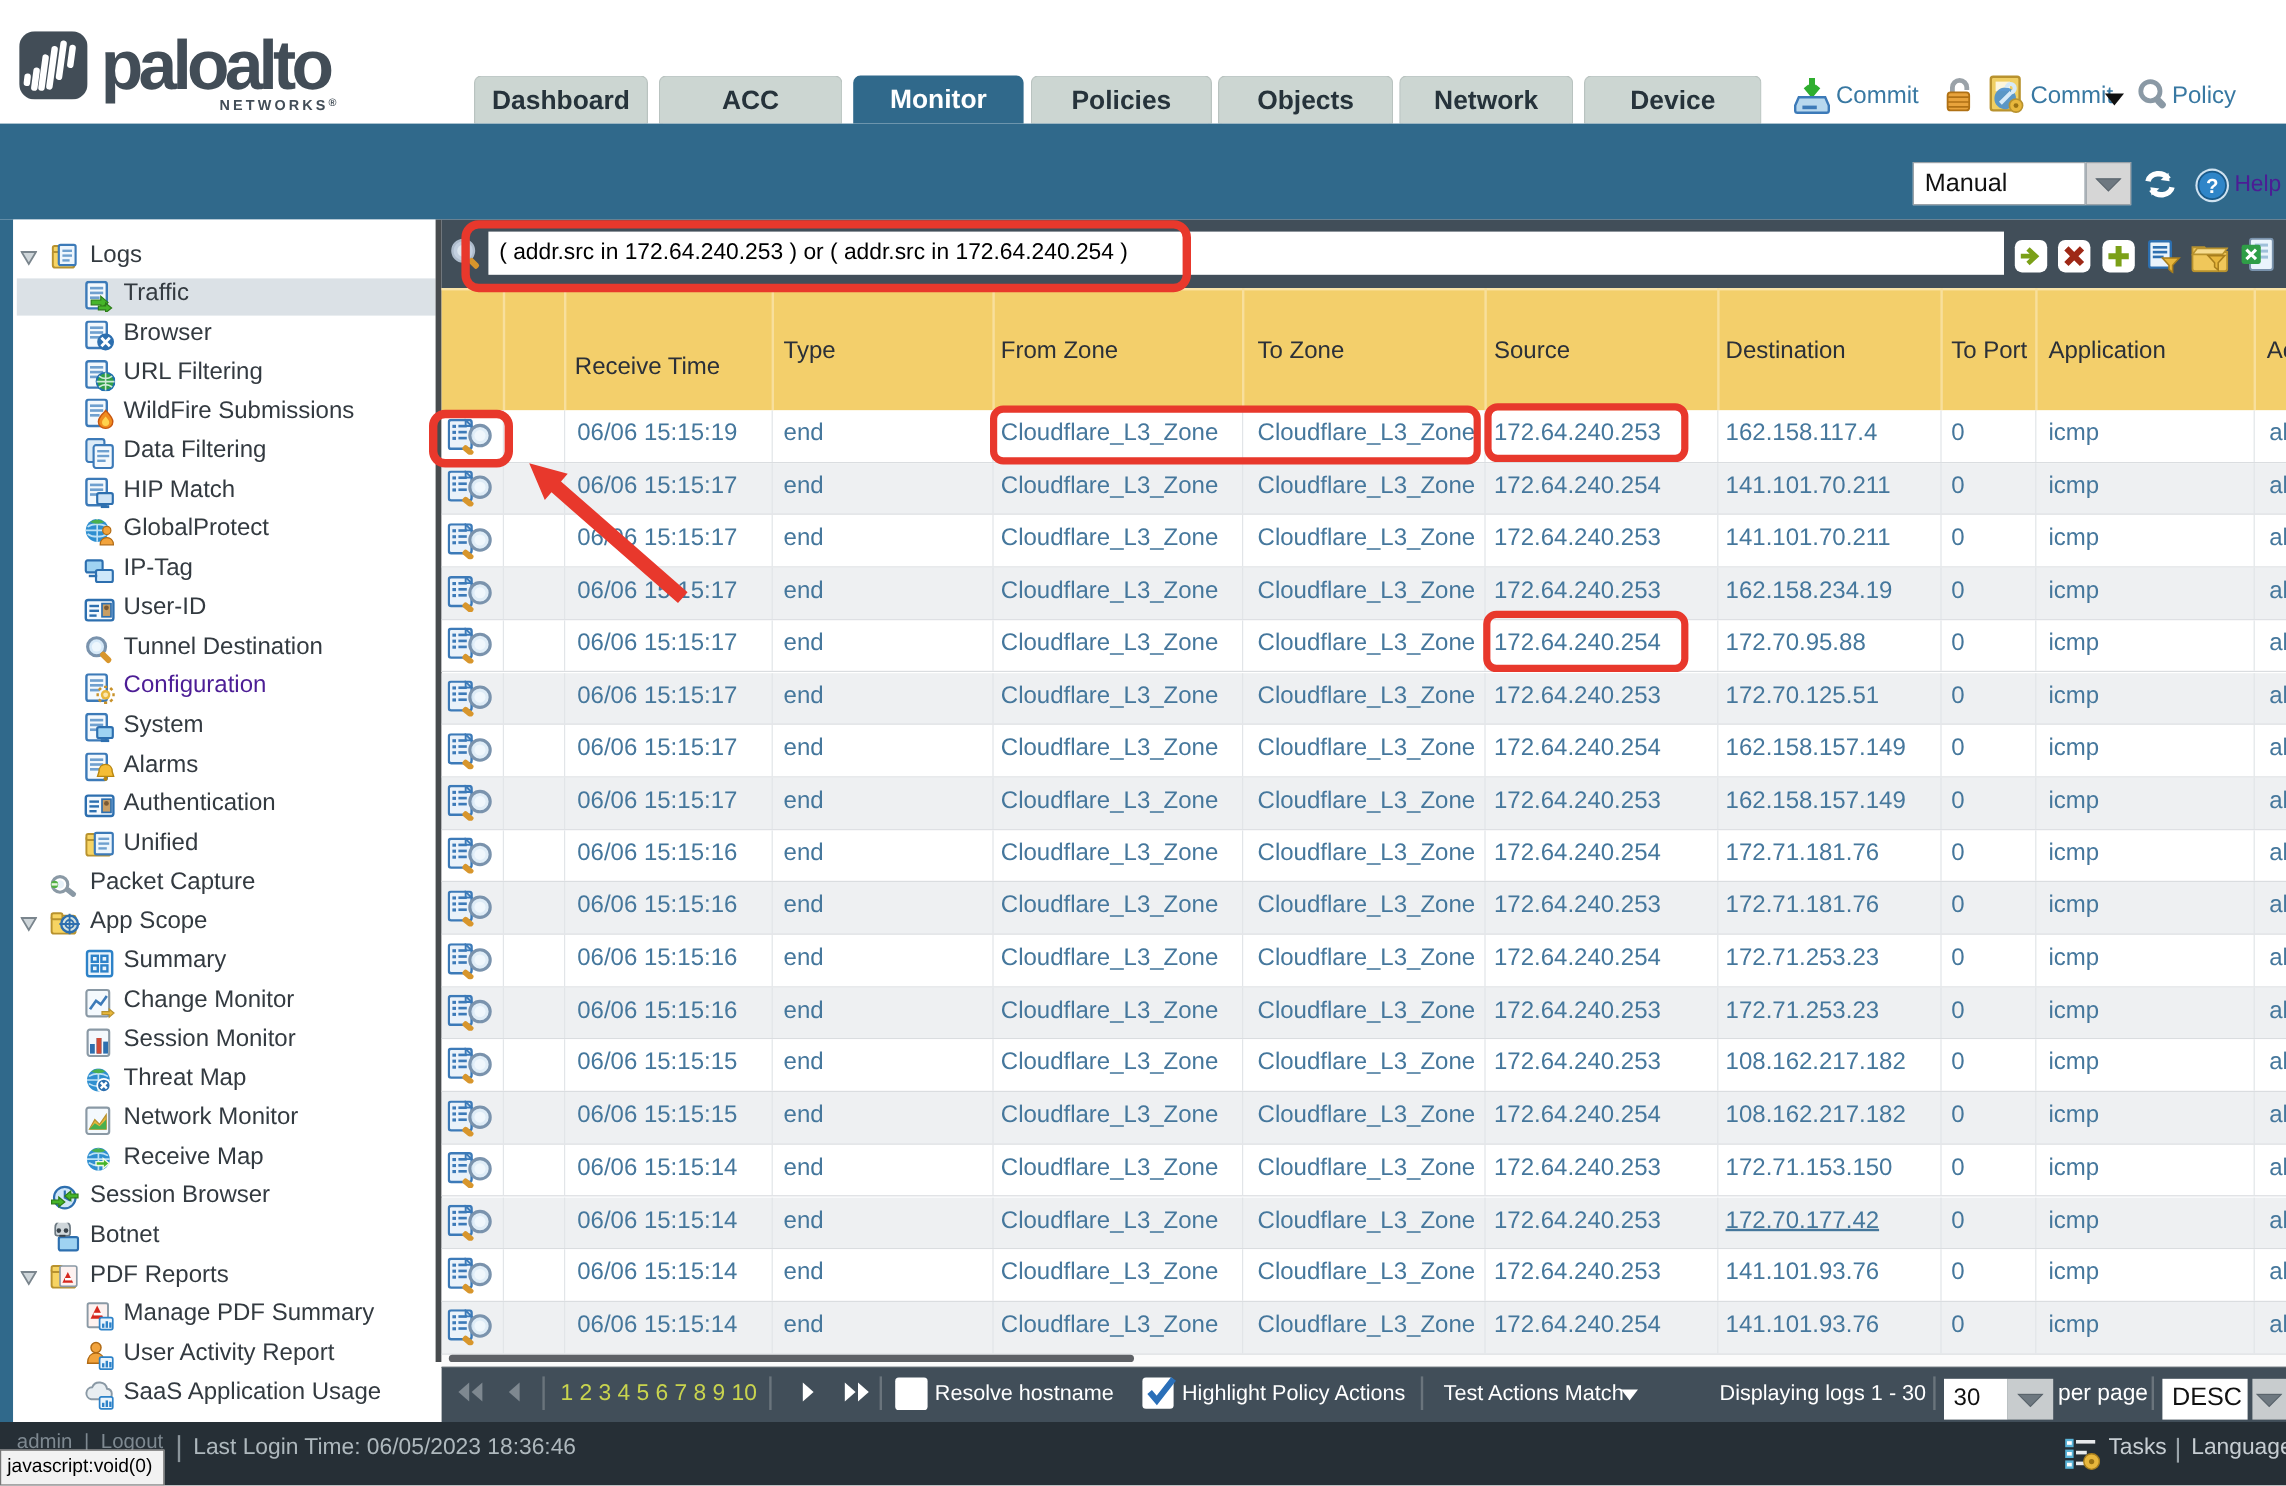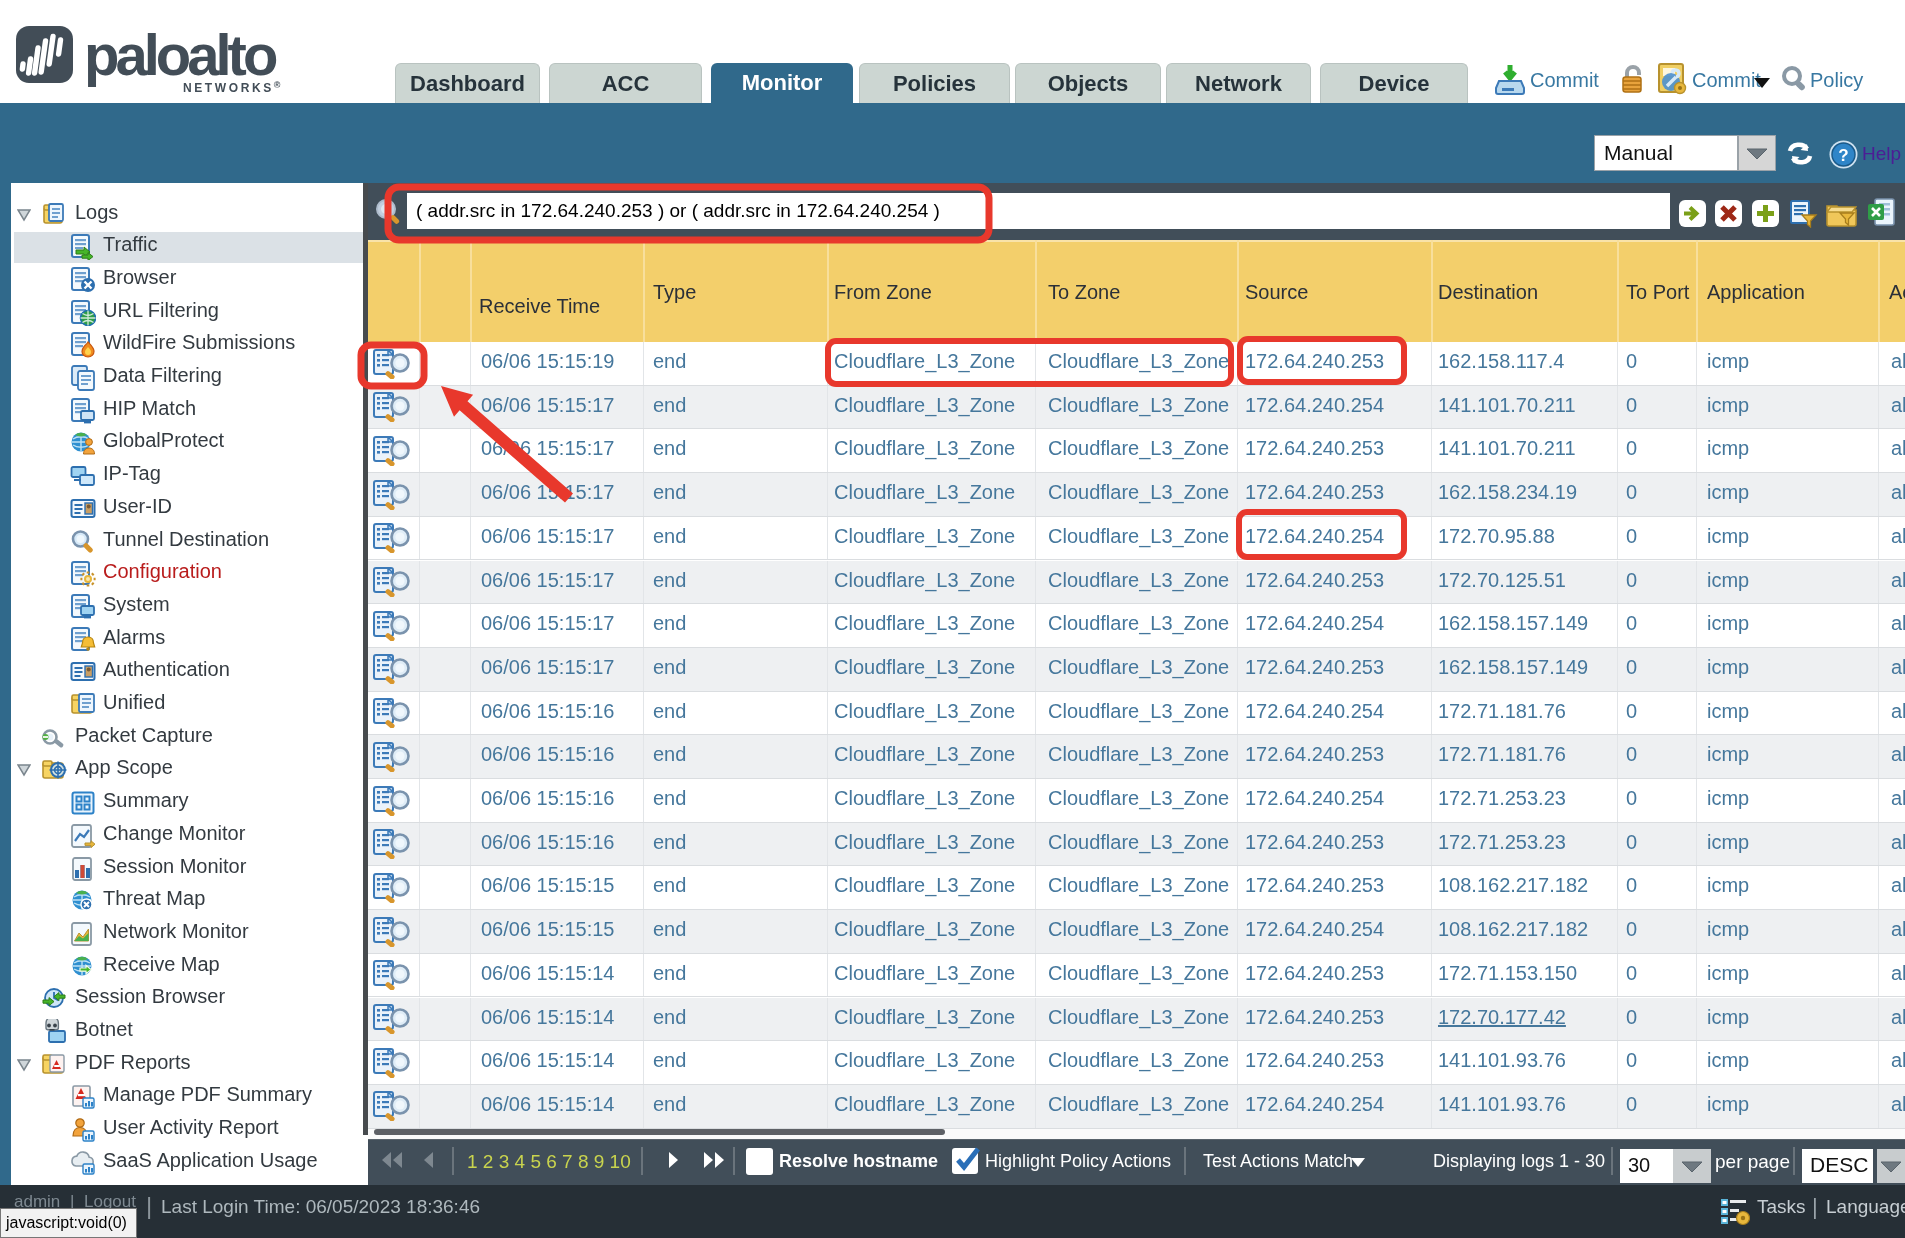--- a/index.html
+++ b/index.html
@@ -200,21 +200,21 @@
       <rect x="5" y="5" width="11" height="2.2"></rect>
       <rect x="5" y="9" width="11" height="2.2"></rect>
       <rect x="5" y="13" width="8" height="2.2"></rect>
     </g>
     <circle cx="18" cy="18" r="4" fill="#e8b73c"></circle>
     <g stroke="#c8922a" stroke-width="2.6">
       <path d="M18 12.4 v-2 M18 23.6 v2 M12.4 18 h-2 M23.6 18 h2 M14 14 l-1.5 -1.5 M22 22 l1.5 1.5 M22 14 l1.5 -1.5 M14 22 l-1.5 1.5"></path>
     </g>
     <circle cx="18" cy="18" r="2" fill="#fbe7ad"></circle>
   </svg>
-<div style="position:absolute;left:103px;top:560px;font-size:20px;color:#b91c1c;white-space:nowrap">Configuration</div>
+<div style="position:absolute;left:103px;top:560px;font-size:20px;color:#4c1d95;white-space:nowrap">Configuration</div>
 <svg style="position:absolute;left:70px;top:594px" width="26" height="26" viewBox="0 0 26 26">
     <rect x="2" y="1" width="17" height="22" rx="2" fill="#f4f9fd" stroke="#3c7ab8" stroke-width="2"></rect>
     <g fill="#6fa0cf">
       <rect x="5" y="5" width="11" height="2.2"></rect>
       <rect x="5" y="9" width="11" height="2.2"></rect>
       <rect x="5" y="13" width="8" height="2.2"></rect>
     </g>
     <rect x="11" y="12" width="13" height="9" rx="1.5" fill="#9fd3f2" stroke="#2d6faf" stroke-width="1.8"></rect>
     <rect x="14" y="22" width="7" height="2.4" fill="#2d6faf"></rect>
   </svg>
@@ -1112,21 +1112,21 @@
 <div style="position:absolute;left:641px;top:1147px;width:2px;height:28px;background:#6a747c"></div>
 <svg style="position:absolute;left:666px;top:1151px" width="16" height="18" viewBox="0 0 16 18">
     <path d="M3 1 L12 9 L3 17 Z" fill="#fff"></path>
   </svg>
 <svg style="position:absolute;left:702px;top:1151px" width="28" height="18" viewBox="0 0 28 18">
     <path d="M2 1 L11 9 L2 17 Z" fill="#fff"></path>
     <path d="M13 1 L22 9 L13 17 Z" fill="#fff"></path>
   </svg>
 <div style="position:absolute;left:733px;top:1147px;width:2px;height:28px;background:#6a747c"></div>
 <div style="position:absolute;left:746px;top:1148px;width:27px;height:27px;background:#fff;border-radius:3px"></div>
-<div style="position:absolute;left:779px;top:1151px;font-size:18px;font-weight:bold;color:#fff;white-space:nowrap">Resolve hostname</div>
+<div style="position:absolute;left:779px;top:1151px;font-size:18px;font-weight:normal;color:#fff;white-space:nowrap">Resolve hostname</div>
 <div style="position:absolute;left:952px;top:1148px;width:26px;height:26px;background:#fff;border-radius:3px"></div>
 <svg style="position:absolute;left:952px;top:1144px" width="30" height="30" viewBox="0 0 30 30">
     <path d="M6 16 l6 7 L26 5" stroke="#2a6fb8" stroke-width="5" fill="none"></path>
   </svg>
 <div style="position:absolute;left:985px;top:1151px;font-size:18px;font-weight:normal;color:#fff;white-space:nowrap">Highlight Policy Actions</div>
 <div style="position:absolute;left:1184px;top:1147px;width:2px;height:28px;background:#6a747c"></div>
 <div style="position:absolute;left:1203px;top:1151px;font-size:18px;font-weight:normal;color:#fff;white-space:nowrap">Test Actions Match</div>
 <svg style="position:absolute;left:1350px;top:1157px" width="16" height="12" viewBox="0 0 16 12">
     <path d="M1 1 L15 1 L8 10 Z" fill="#fff"></path>
   </svg>

